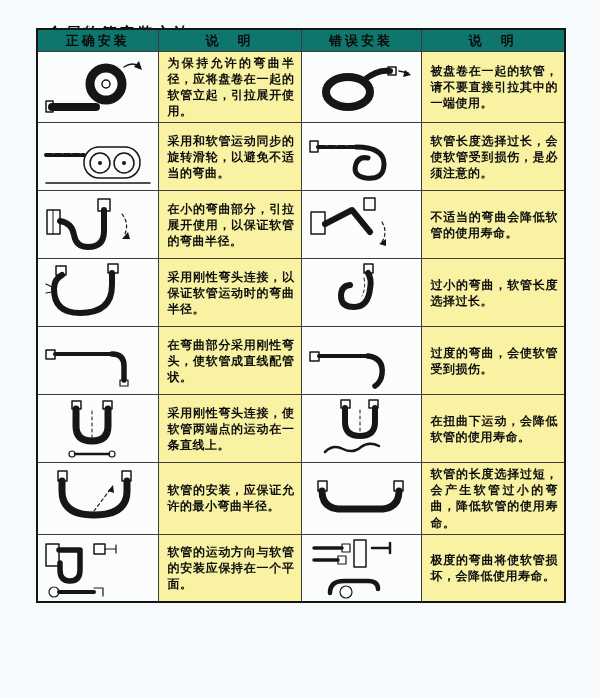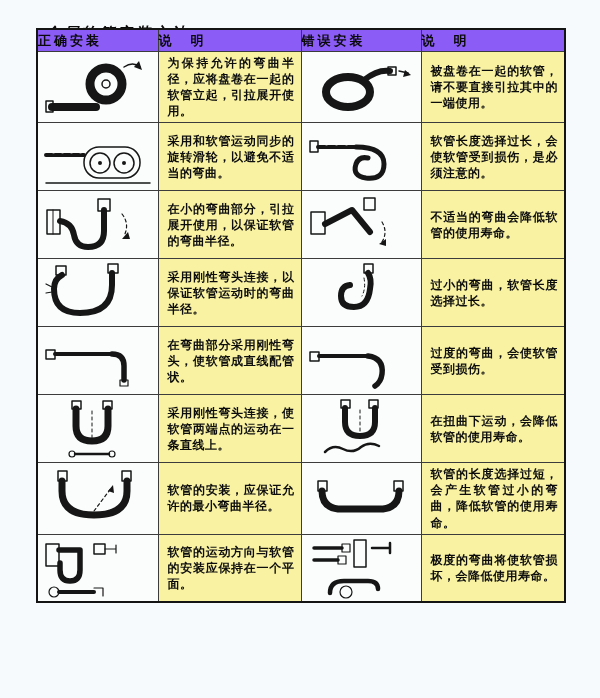--- a/index.html
+++ b/index.html
@@ -17,23 +17,23 @@
   }
   table.install-table{
     position:absolute;left:36px;top:28px;width:528px;
     border-collapse:collapse;table-layout:fixed;
     border:2px solid #141414;background:#fcfdfd;
   }
   .install-table th,.install-table td{
     border:1px solid #3c3c3c;padding:0;vertical-align:middle;
   }
   .install-table th{
-    height:21px;background:#8b5cf6;
+    height:21px;background:#0f766e;
     font-size:13px;font-weight:bold;letter-spacing:3px;
-    text-align:left;color:#0a0a0a;
+    text-align:center;color:#0a0a0a;
   }
   .install-table tr.row{height:68px;}
   td.img-cell{background:#fbfcfc;text-align:center;}
   td.img-cell svg{display:block;margin:0 auto;}
   td.note-cell{background:#f8f2a2;}
   td.note-cell .note-text{
     display:block;padding:3px 6px 3px 9px;
     font-size:12px;font-weight:bold;line-height:1.34;
     letter-spacing:0.5px;text-align:justify;color:#0d0d0d;
   }

